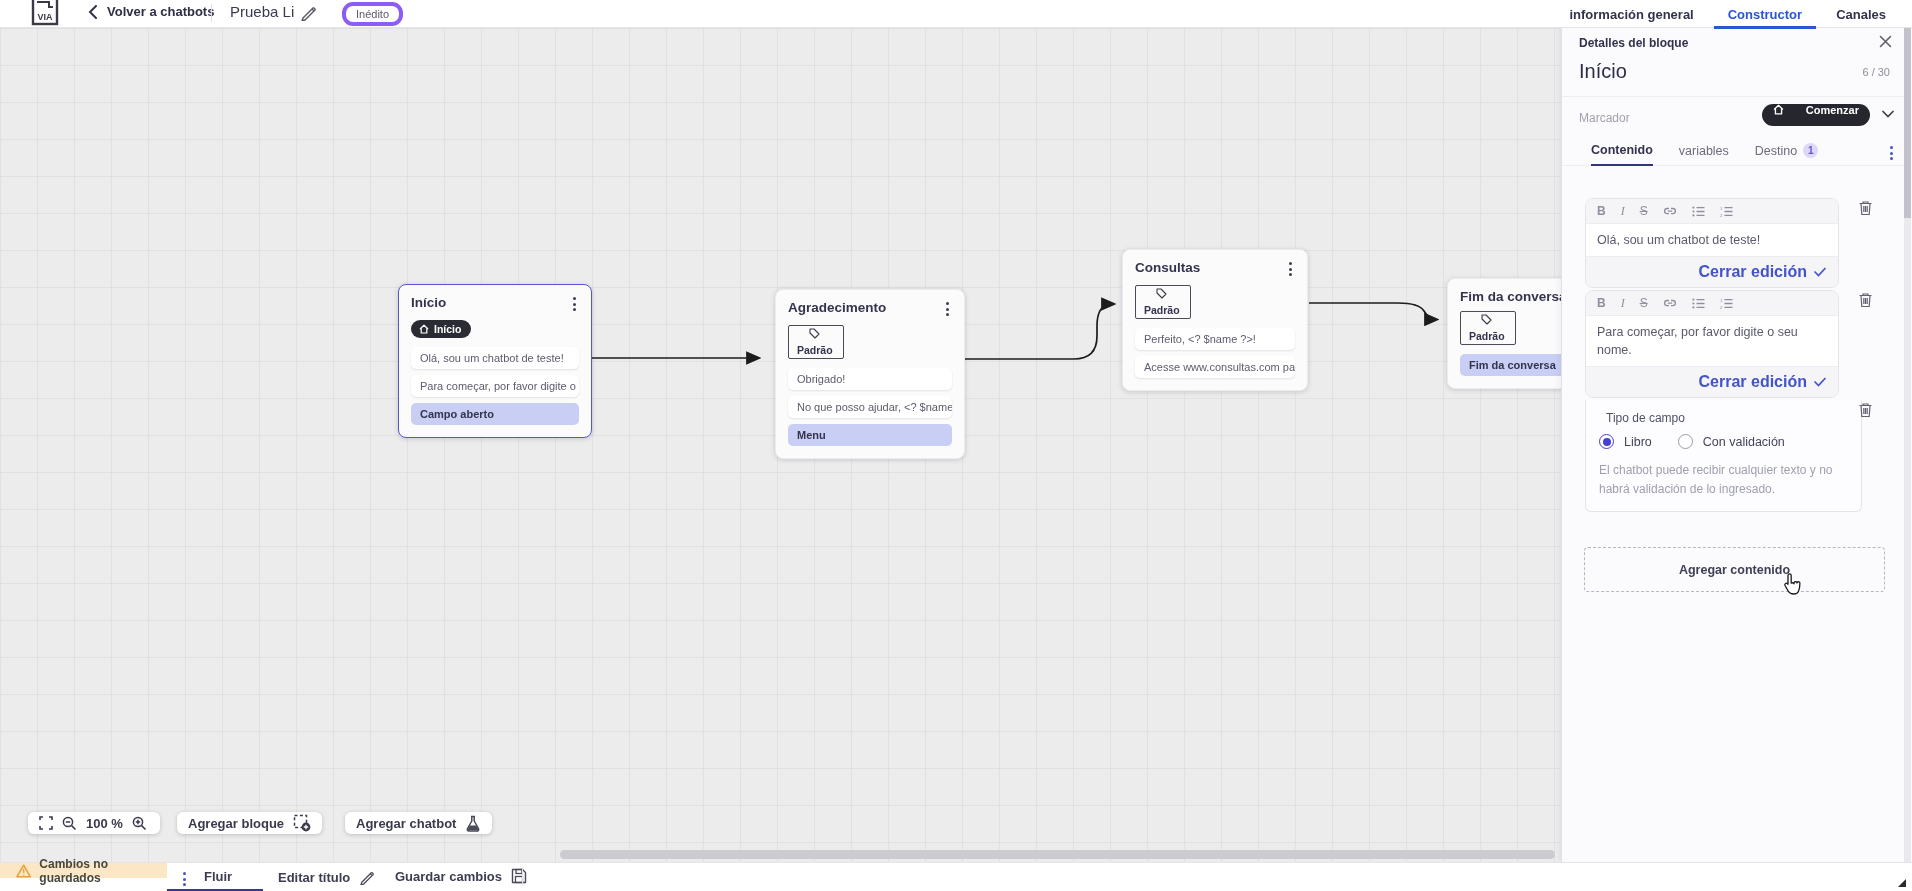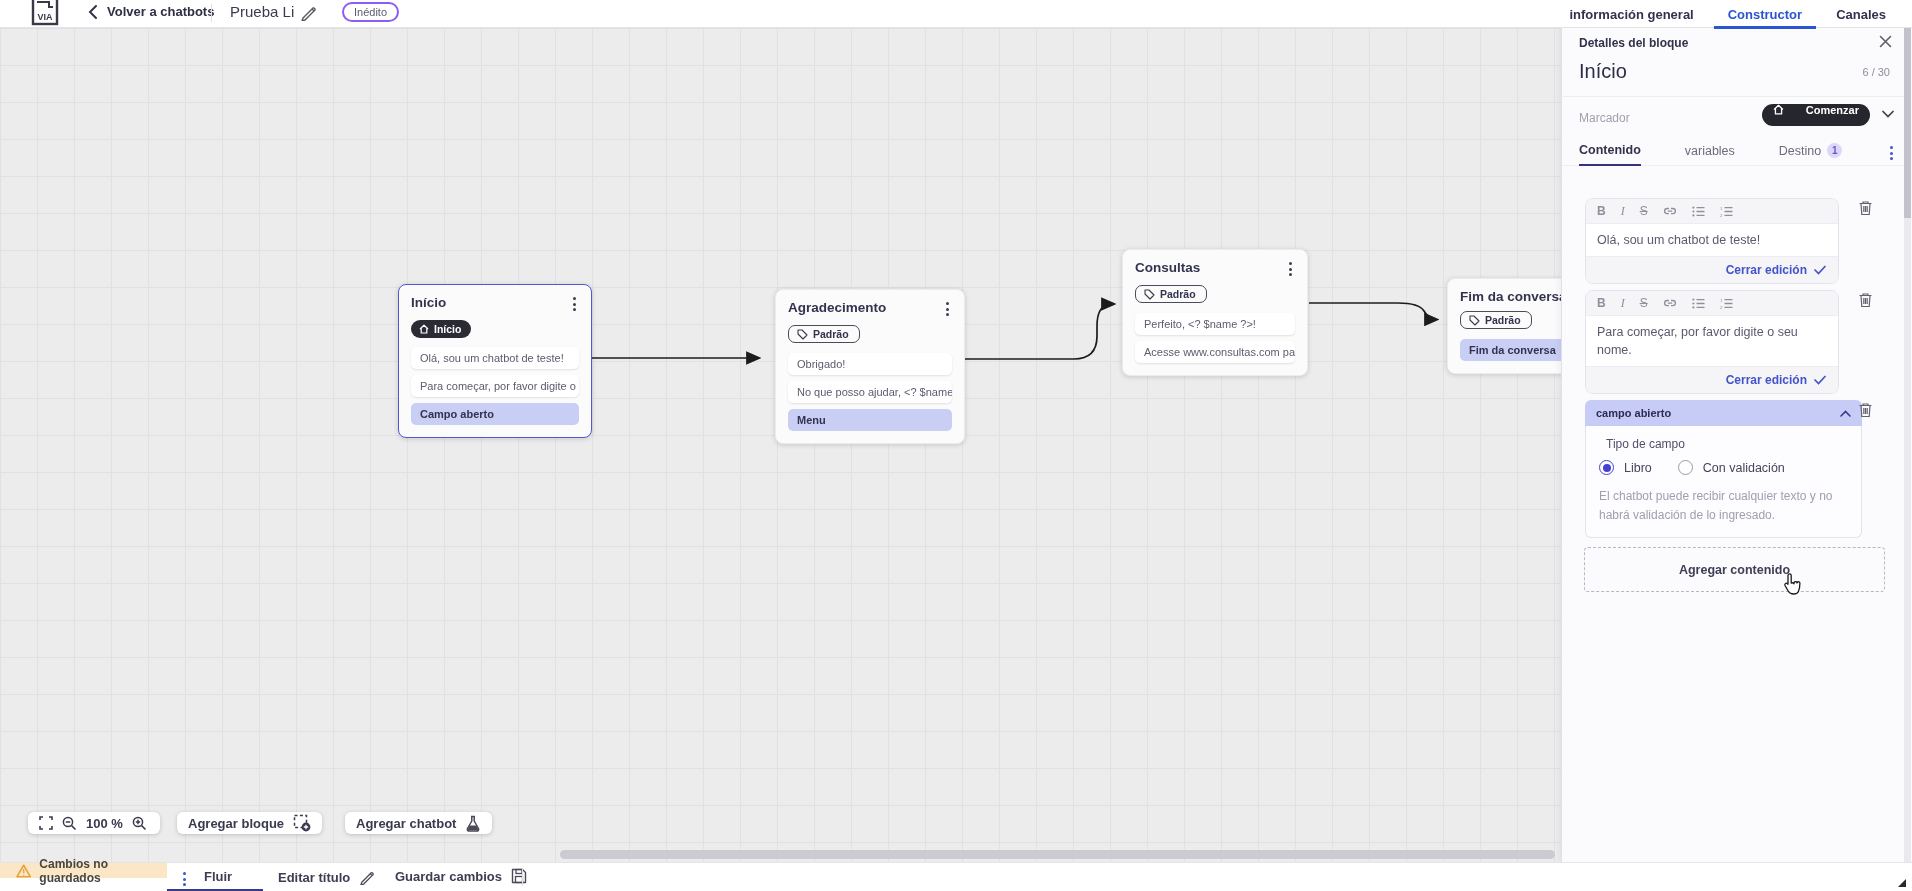--- a/index.html
+++ b/index.html
@@ -8,21 +8,21 @@
 
   
   .topbar { position:absolute; left:0; top:0; width:1912px; height:28px; background:#fff;
     border-bottom:1px solid #e3e3e8; z-index:30; }
   .logo { position:absolute; left:30px; top:-4px; }
   .back-btn { position:absolute; left:88px; top:4px; display:flex; align-items:center; gap:10px; cursor:pointer; }
   .back-label { font-size:13px; font-weight:700; color:#2e2e45; }
   .tb-divider { position:absolute; left:211px; top:4px; width:1px; height:18px; background:#dcdce2; }
   .doc-title { position:absolute; left:230px; top:3px; font-size:15px; color:#3a3a52; }
   .pencil-btn { position:absolute; left:300px; top:4px; }
-  .status-pill { position:absolute; left:342px; top:2px; border:2px solid #8b5cf6; border-radius:11px;
+  .status-pill { position:absolute; left:342px; top:2px; border:4px solid #8b5cf6; border-radius:11px;
     padding:2px 10px; font-size:11px; color:#5a5a6c; background:#fff; }
   .top-tabs { position:absolute; right:10px; top:0; height:28px; display:flex; align-items:center; gap:34px; padding-right:16px;}
   .top-tab { font-size:13px; font-weight:700; color:#32324d; cursor:pointer; }
   .top-tab.active { color:#2b55d3; position:relative; }
   .top-tab.active::after { content:""; position:absolute; left:-14px; right:-14px; bottom:-7px; height:3px; background:#2b55d3; }
 
   
   .canvas { position:absolute; left:0; top:28px; width:1561px; height:834px; overflow:hidden;
     background-color:#ececec;
     background-image:linear-gradient(#e1e1e3 1px, transparent 1px),
@@ -34,21 +34,21 @@
     box-shadow:0 1px 5px rgba(40,40,60,.18); border:1px solid #ececf0; }
   .fblock.selected { border:1.5px solid #5457d0; }
   .fb-head { display:flex; align-items:flex-start; justify-content:space-between; }
   .fb-title { font-size:13.5px; font-weight:700; color:#33334e; }
   .kebab { display:flex; flex-direction:column; gap:2.5px; padding:2px 3px; cursor:pointer; }
   .kebab i { width:3px; height:3px; border-radius:50%; background:#3c3c4e; display:block; }
   .kebab.blue i { background:#4353c9; }
   .fb-badge-dark { display:inline-flex; align-items:center; gap:5px; background:#2b2b34; color:#fff;
     border-radius:11px; padding:3px 10px 3px 8px; font-size:10.5px; font-weight:700; margin-top:7px; }
   .fb-badge-line { display:inline-flex; align-items:center; gap:5px; background:#fbfbfc; color:#33334e;
-    border:1px solid #4a4a58; border-radius:7px; padding:2px 10px 2px 8px; font-size:10.5px; font-weight:600; margin-top:7px; }
+    border:1px solid #4a4a58; border-radius:2px; padding:2px 10px 2px 8px; font-size:10.5px; font-weight:600; margin-top:7px;flex-direction:column; }
   .fb-items { margin-top:9px; display:flex; flex-direction:column; gap:6px; }
   .fb-card { background:#fff; border-radius:5px; padding:5px 9px; font-size:11px; color:#5c5c6f;
     box-shadow:0 1px 2px rgba(40,40,60,.12); white-space:nowrap; overflow:hidden; }
   .fb-card.lav { background:#c9cef5; color:#33334e; font-weight:700; box-shadow:none; }
 
   
   .ctl { position:absolute; top:784px; height:22px; background:#fff; border-radius:6px;
     box-shadow:0 1px 4px rgba(40,40,60,.22); display:flex; align-items:center; gap:9px; padding:0 11px;
     font-size:13px; font-weight:700; color:#3a3a4e; }
   .hscroll { position:absolute; left:560px; top:822px; width:995px; height:9px; background:#cbcbd1; border-radius:5px; }
@@ -59,37 +59,37 @@
   .p-head { position:absolute; left:17px; top:8px; font-size:12px; font-weight:700; color:#32324d; }
   .p-close { position:absolute; right:20px; top:7px; cursor:pointer; }
   .p-title { position:absolute; left:17px; top:32px; font-size:20px; color:#2d2d47; }
   .p-counter { position:absolute; right:22px; top:38px; font-size:11px; color:#8f8f9c; }
   .p-title-line { position:absolute; left:0; top:68px; width:344px; height:1px; background:#ededf2; }
   .p-marker-label { position:absolute; left:17px; top:83px; font-size:12px; color:#a2a2af; }
   .p-marker-pill { position:absolute; right:42px; top:76px; height:22px; background:#26262e; color:#fff;
     border-radius:12px; display:flex; align-items:flex-start; gap:22px; padding:0 11px; font-size:11px; font-weight:700; cursor:pointer;}
   .p-marker-chevron { position:absolute; right:18px; top:82px; cursor:pointer; }
   .p-tabs { position:absolute; left:0; top:108px; width:344px; height:30px; border-bottom:1px solid #ededf2;
-    display:flex; align-items:center; gap:44px; padding:0 17px; }
+    display:flex; align-items:center; gap:26px; padding:0 29px; }
   .p-tab { font-size:12.5px; color:#6c6c7c; cursor:pointer; height:30px; display:flex; align-items:center; gap:6px; }
   .p-tab.active { color:#32324d; font-weight:700; border-bottom:2.5px solid #34347e; margin-bottom:-1px; }
   .dest-badge { width:15px; height:15px; border-radius:50%; background:#ddd7f8; color:#6355d6;
     font-size:10px; font-weight:700; display:flex; align-items:center; justify-content:center; }
   .p-tabs-kebab { position:absolute; right:16px; top:116px; }
 
   .row { position:absolute; left:23px; width:292px; }
   .editor { width:254px; border:1px solid #e3e3ec; border-radius:8px; background:#fff; overflow:hidden; }
   .ed-toolbar { height:25px; background:#f5f5f8; border-bottom:1px solid #ececf2; display:flex;
     align-items:center; gap:15px; padding:0 11px; color:#8f8f9e; }
   .tb-b { font-size:12px; font-weight:700; }
   .tb-i { font-size:12px; font-style:italic; font-family:"Liberation Serif", serif; }
   .tb-s { font-size:12px; text-decoration:line-through; }
   .ed-body { padding:7px 11px; font-size:12.5px; color:#5a5a6e; line-height:1.45; background:#fff; }
   .ed-footer { background:#f5f5f8; border-top:1px solid #ececf2; padding:6px 12px; display:flex;
-    justify-content:flex-end; align-items:center; gap:7px; color:#4353c9; font-weight:700; font-size:12px; cursor:pointer;}
+    justify-content:flex-end; align-items:center; gap:7px; color:#4353c9; font-weight:700; font-size:16px; cursor:pointer;}
   .trash { position:absolute; right:4px; top:2px; cursor:pointer; }
 
   .openfield { width:277px; }
   .of-head { height:26px; background:#c6ccf6; border-radius:6px 6px 0 0; display:flex; align-items:center;
     justify-content:space-between; padding:0 11px; font-size:11px; font-weight:700; color:#2c2c54; cursor:pointer;}
   .of-body { border:1px solid #e3e3ec; border-top:none; border-radius:0 0 6px 6px; background:#fdfdff; padding:11px 13px 13px; }
   .of-type { font-size:12px; color:#50506a; margin-left:7px; }
   .of-radios { display:flex; align-items:center; gap:10px; margin-top:9px; }
   .radio { width:15px; height:15px; border-radius:50%; border:1.5px solid #9a9aa8; background:#fff; position:relative; cursor:pointer;}
   .radio.sel { border-color:#4540d2; }
@@ -386,26 +386,20 @@
     </div>
     <span class="trash">
       <svg width="15" height="16" viewBox="0 0 15 16">
           <path d="M1.5 3.5 h12 M5 3.5 V2 h5 v1.5 M3 3.5 l.8 11 h7.4 l.8-11 M5.8 6 v6 M7.5 6 v6 M9.2 6 v6" fill="none" stroke="#62626e" stroke-width="1.2"></path>
         </svg>
     </span>
   </div>
 
   <div class="row" style="top:372px;">
     <div class="openfield">
-      <div class="of-head">
-        <span>campo abierto</span>
-        <svg width="11" height="7" viewBox="0 0 11 7">
-            <path d="M1 6 L5.5 1.5 L10 6" fill="none" stroke="#3b3b8e" stroke-width="1.6" stroke-linecap="round"></path>
-          </svg>
-      </div>
       <div class="of-body">
         <div class="of-type">Tipo de campo</div>
         <div class="of-radios">
           <span class="radio sel"></span>
           <span class="radio-label">Libro</span>
           <span class="radio"></span>
           <span class="radio-label">Con validación</span>
         </div>
         <div class="of-help">El chatbot puede recibir cualquier texto y no habrá validación de lo ingresado.</div>
       </div>

